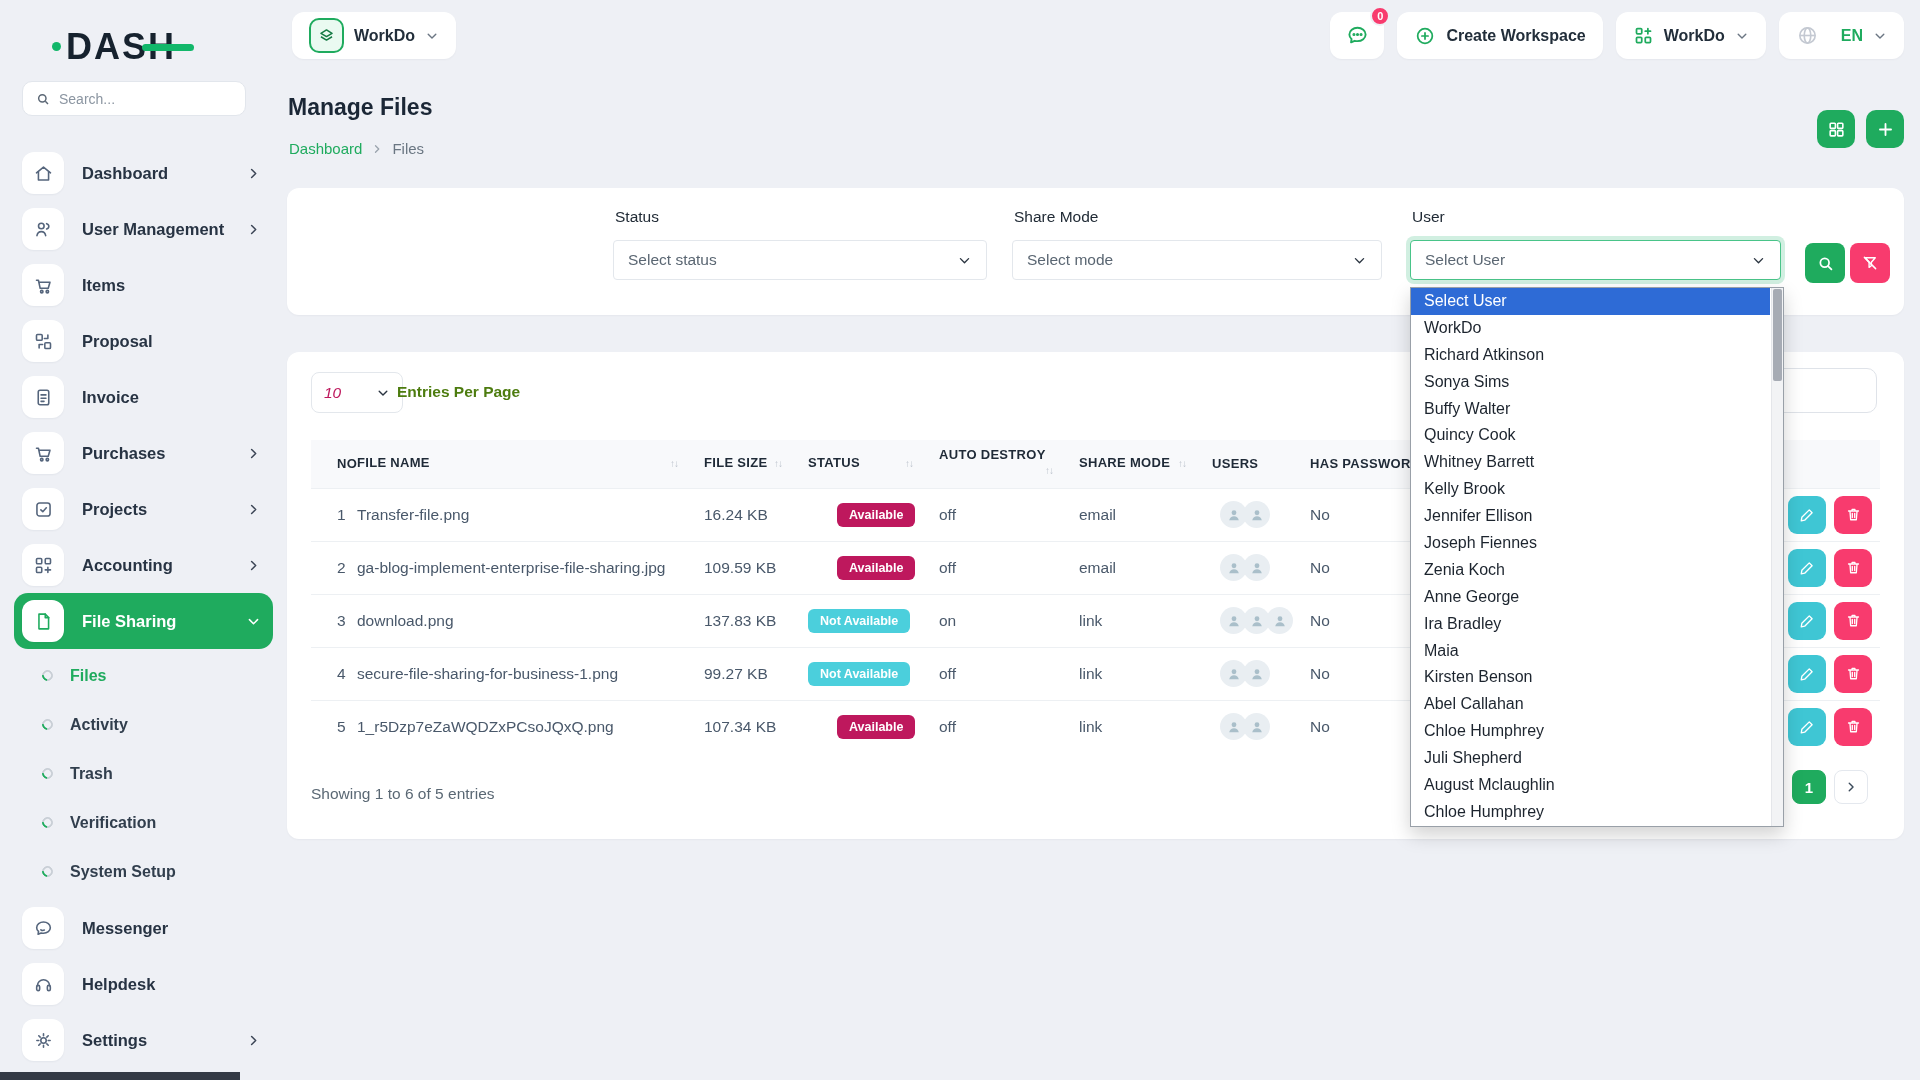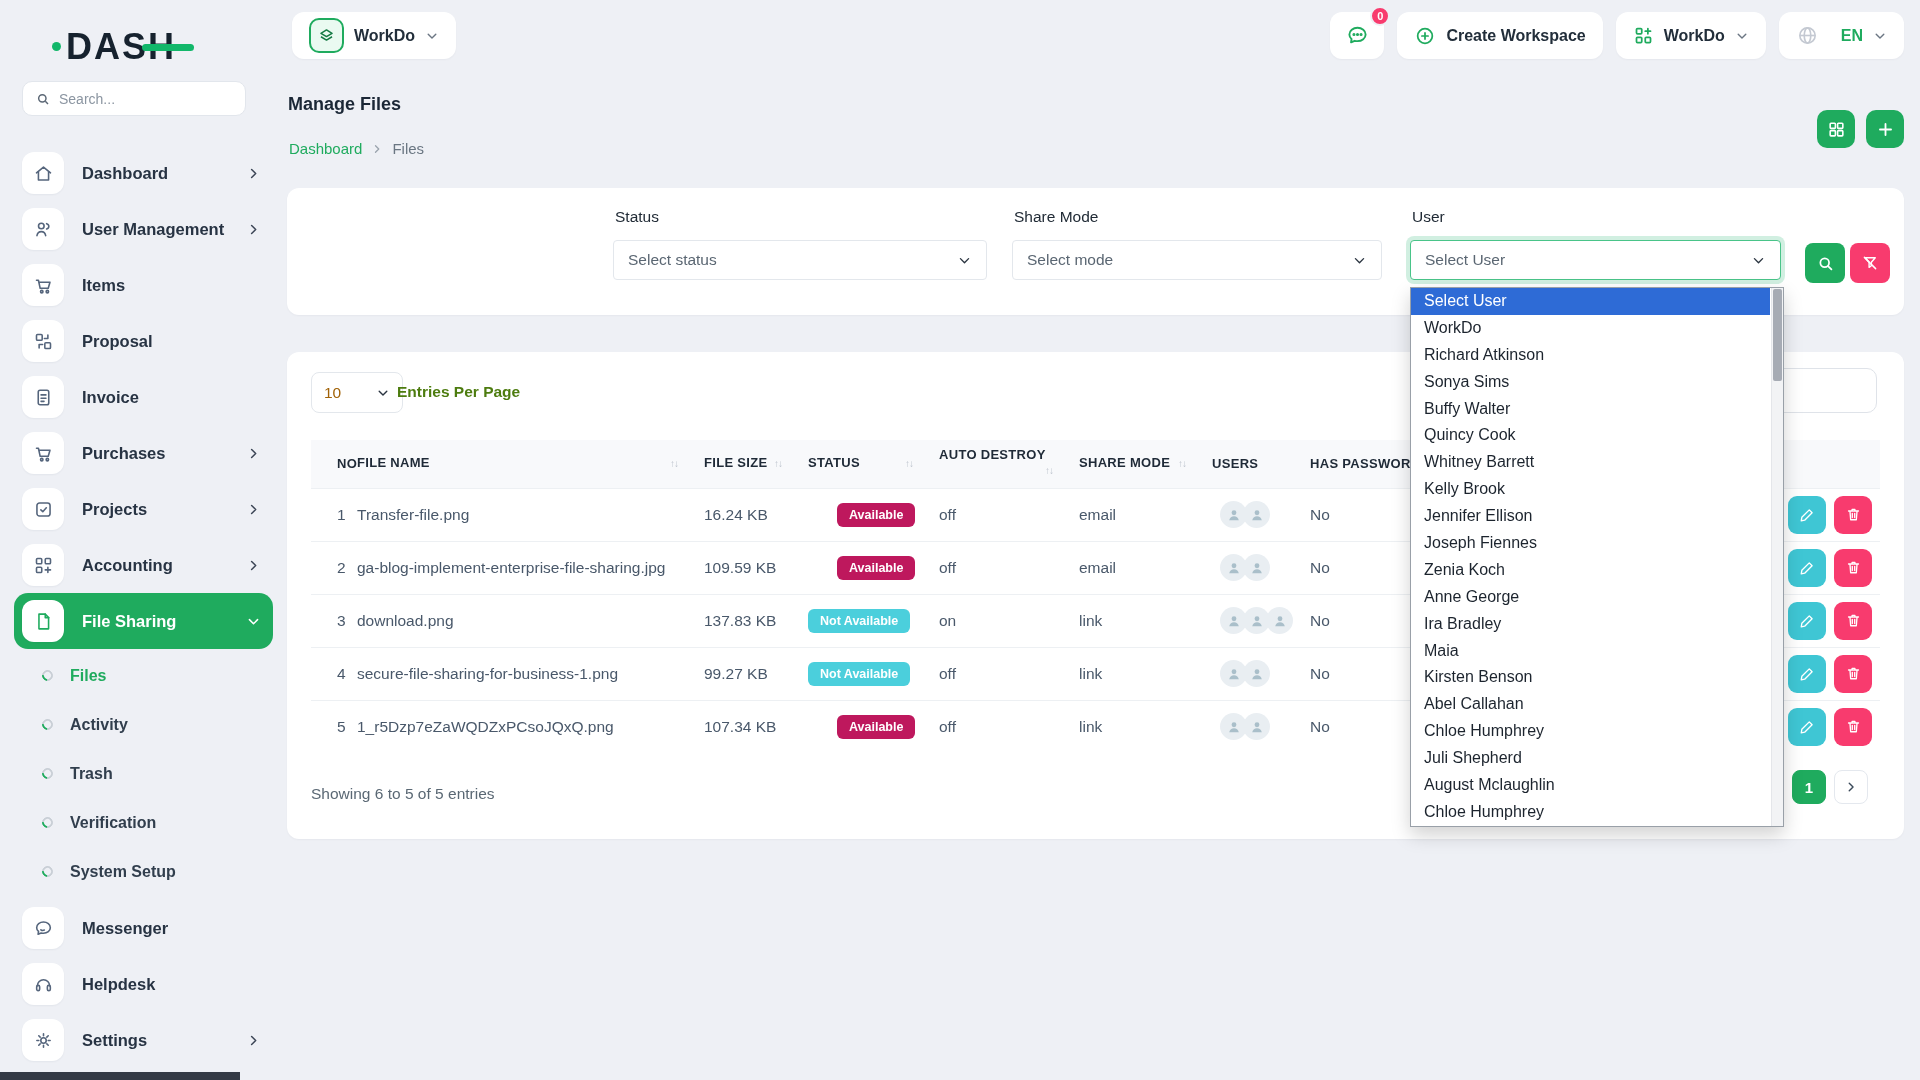--- a/index.html
+++ b/index.html
@@ -36,21 +36,21 @@
   .pill { background:#fff; border-radius:12px; height:47px; display:flex; align-items:center; gap:10px; padding:0 17px; font-size:16px; font-weight:700; color:#222e3a; box-shadow:0 1px 2px rgba(16,24,40,.04); }
   .topbar-left { position:absolute; left:292px; top:12px; }
   .ws-tile { width:35px; height:35px; border:2px solid #1fab5e; background:#eafaf1; border-radius:10px; display:flex; align-items:center; justify-content:center; color:#157a44; }
   .topbar-right { position:absolute; right:16px; top:12px; display:flex; gap:13px; }
   .chat-pill { position:relative; width:54px; justify-content:center; padding:0; }
   .badge { position:absolute; top:-6px; right:-6px; min-width:20px; height:20px; border-radius:10px; background:#f83b6e; color:#fff; font-size:11px; font-weight:700; display:flex; align-items:center; justify-content:center; border:2px solid #eef0f5; }
   .chev-small { color:#6b7683; display:flex; }
   .lang-text { color:#1fab5e;padding-left:12px; }
 
   
-  .page-title { position:absolute; left:288px; top:94px; font-size:18px; font-weight:700; color:#1b2736; }
+  .page-title { position:absolute; left:288px; top:94px; font-size:23px; font-weight:700; color:#1b2736; }
   .breadcrumb { position:absolute; left:289px; top:140px; display:flex; align-items:center; gap:9px; font-size:15px; }
   .crumb-link { color:#1fab5e; }
   .crumb-sep { color:#9aa3ad; display:flex; }
   .crumb-current { color:#6a7682; }
   .title-actions { position:absolute; right:16px; top:110px; display:flex; gap:11px; }
   .sq-btn { width:38px; height:38px; border-radius:10px; background:#1fab5e; display:flex; align-items:center; justify-content:center; color:#fff; }
 
   
   .card { position:absolute; background:#fff; border-radius:12px; box-shadow:0 1px 2px rgba(16,24,40,.04);padding-left:44px; }
   .filter-card { left:287px; top:188px; width:1617px; height:127px; }
@@ -61,21 +61,21 @@
   .f-status { left:326px; width:374px; }
   .f-mode { left:725px; width:370px; }
   .f-user { left:1123px; width:371px; }
   .f-user .select-box { border:1.5px solid #49c489; box-shadow:0 0 0 4px rgba(46,184,118,.22); }
   .f-btn { position:absolute; top:55px; width:40px; height:40px; border-radius:8px; display:flex; align-items:center; justify-content:center; color:#fff; }
   .f-search { left:1518px; background:#1fab5e; }
   .f-reset { left:1563px; background:#f83b6e; }
 
   
   .table-card { left:287px; top:352px; width:1617px; height:487px; }
-  .entries-select { position:absolute; left:24px; top:20px; width:92px; height:41px; border:1px solid #e3e7ec; border-radius:8px; display:flex; align-items:center; justify-content:space-between; padding:0 12px; font-size:15.5px; color:#a16207; }
+  .entries-select { position:absolute; left:24px; top:20px; width:92px; height:41px; border:1px solid #e3e7ec; border-radius:8px; display:flex; align-items:center; justify-content:space-between; padding:0 12px; font-size:15.5px; color:#be185d;font-style:italic; }
   .entries-label { position:absolute; left:110px; top:31px; font-size:15.5px; font-weight:600; color:#4d7c0f; }
   .table-search { position:absolute; left:1333px; top:16px; width:257px; height:45px; border:1px solid #dfe3e9; border-radius:10px; background:#fff; }
   .table-search input { width:100%; height:100%; border:none; outline:none; background:transparent; padding:0 12px; font-size:15px; font-family:"Liberation Sans",sans-serif; }
 
   table.files { position:absolute; left:24px; top:88px; width:1569px; border-collapse:collapse; table-layout:fixed; }
   table.files thead tr { background:#f8f9fb; height:48px; }
   table.files th { font-size:13px; font-weight:700; color:#1f2a37; text-align:left; letter-spacing:.3px; }
   table.files th:first-child, table.files td:first-child { padding-left:26px; }
   .sort { float:right; margin-right:26px; font-size:10px; color:#bcc3cc; letter-spacing:-1px; line-height:18px; }
   table.files td { height:53px; font-size:15.5px; color:#49586a; border-top:1px solid #edf0f3; }
@@ -680,21 +680,21 @@
                   <svg width="17" height="17" viewBox="0 0 24 24" fill="none" stroke="#fff" stroke-width="1.9" stroke-linecap="round" stroke-linejoin="round">
                     <path d="M5 7h14M10 7V4.8h4V7M7 7l1 12.4h8L17 7"></path>
                     <path d="M10.3 10.4v5.8M13.7 10.4v5.8"></path>
                   </svg>
                 </span>
               </span></td>
         </tr>
       </tbody>
     </table>
 
-    <div class="showing">Showing 6 to 5 of 5 entries</div>
+    <div class="showing">Showing 1 to 6 of 5 entries</div>
     <div class="pagination">
       <span class="page-btn">
           <svg width="14" height="14" viewBox="0 0 24 24" fill="none" stroke="#3b4a5a" stroke-width="2.4" stroke-linecap="round" stroke-linejoin="round">
             <path d="M15 5.5L8.5 12l6.5 6.5"></path>
           </svg>
         </span>
       <span class="page-btn current">1</span>
       <span class="page-btn">
           <svg width="14" height="14" viewBox="0 0 24 24" fill="none" stroke="#3b4a5a" stroke-width="2.4" stroke-linecap="round" stroke-linejoin="round">
             <path d="M9 5.5l6.5 6.5L9 18.5"></path>

